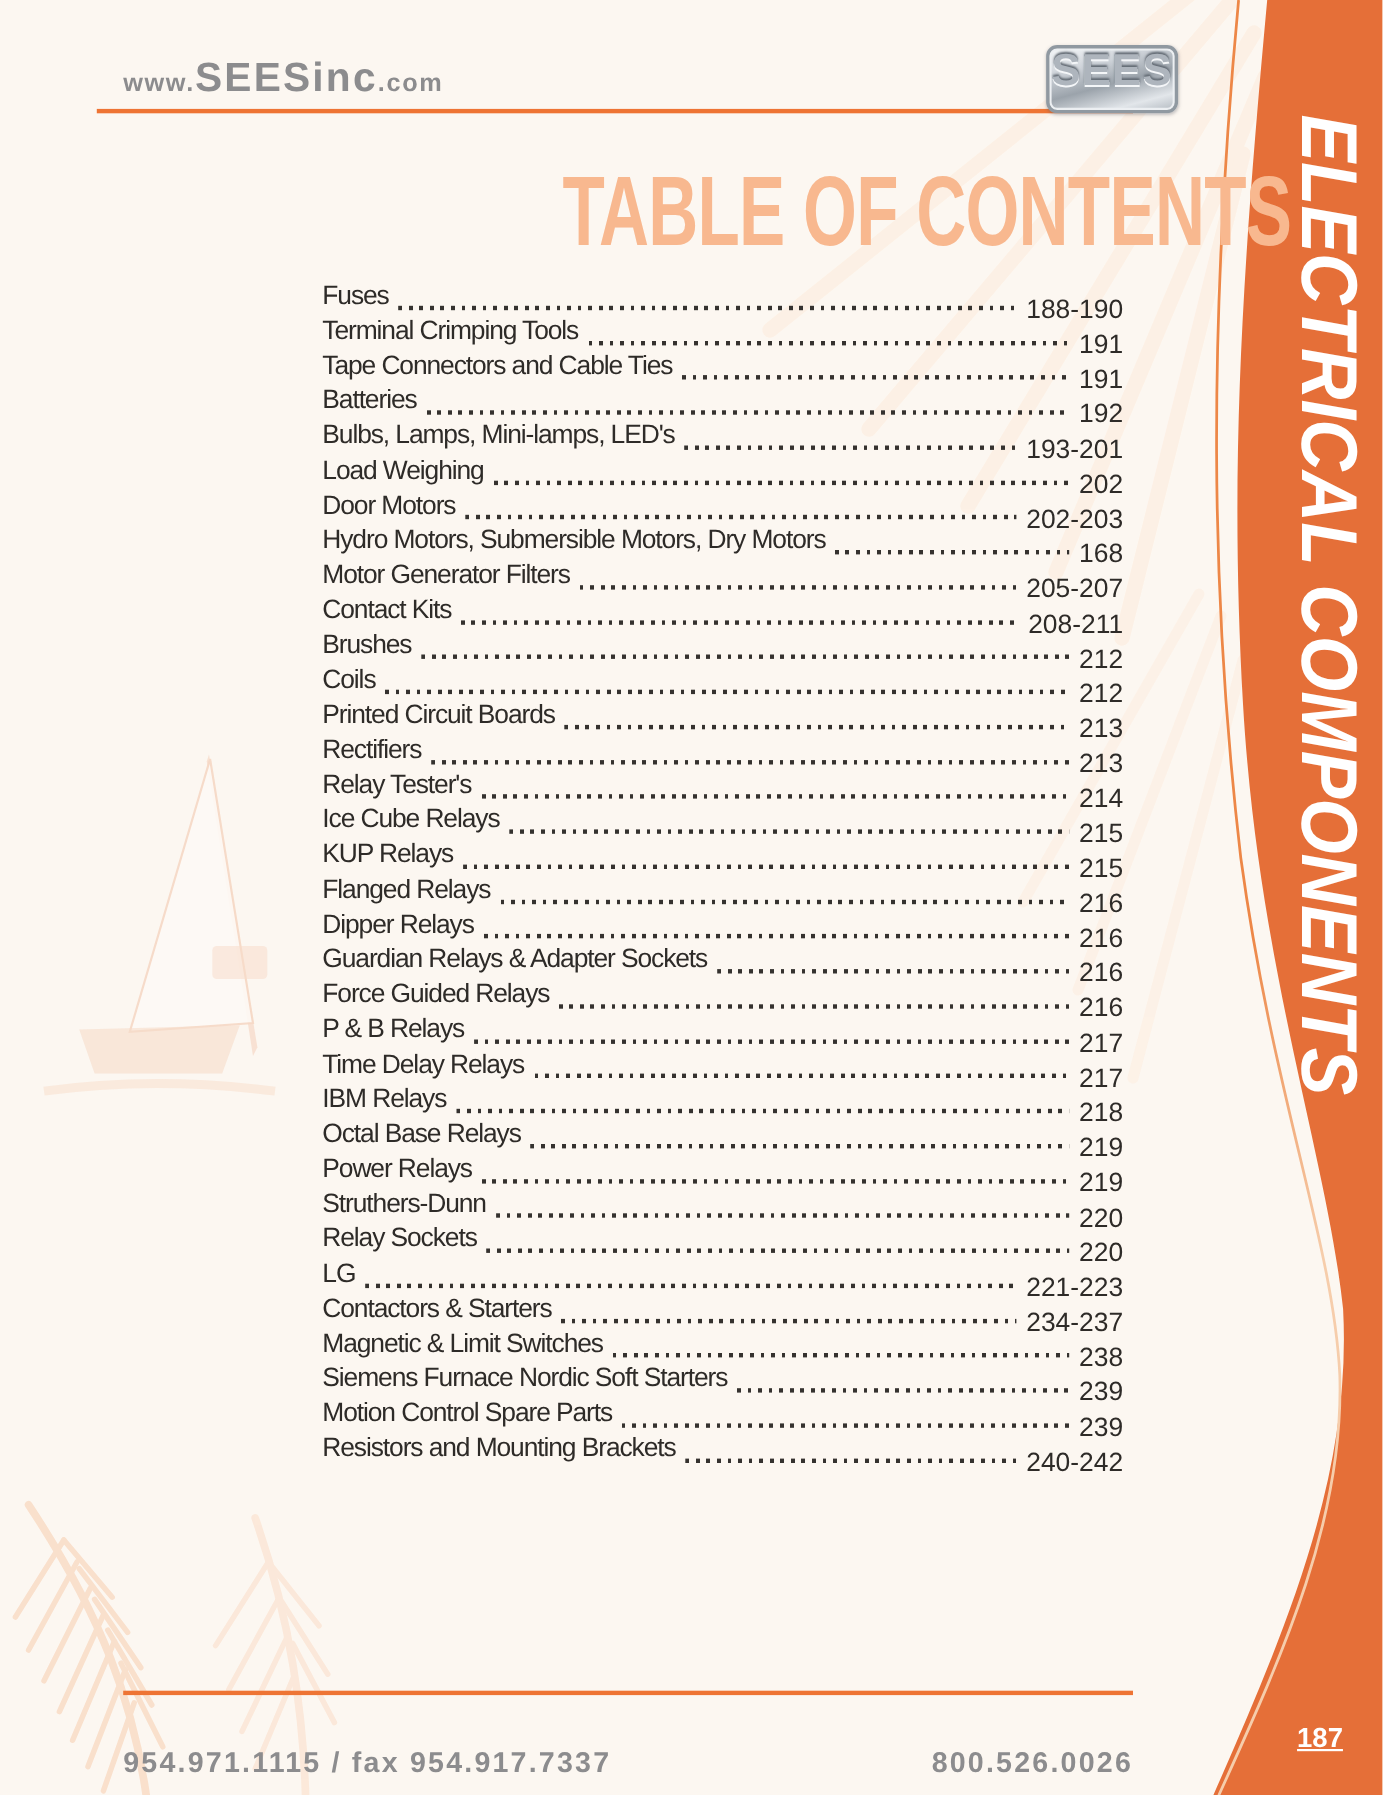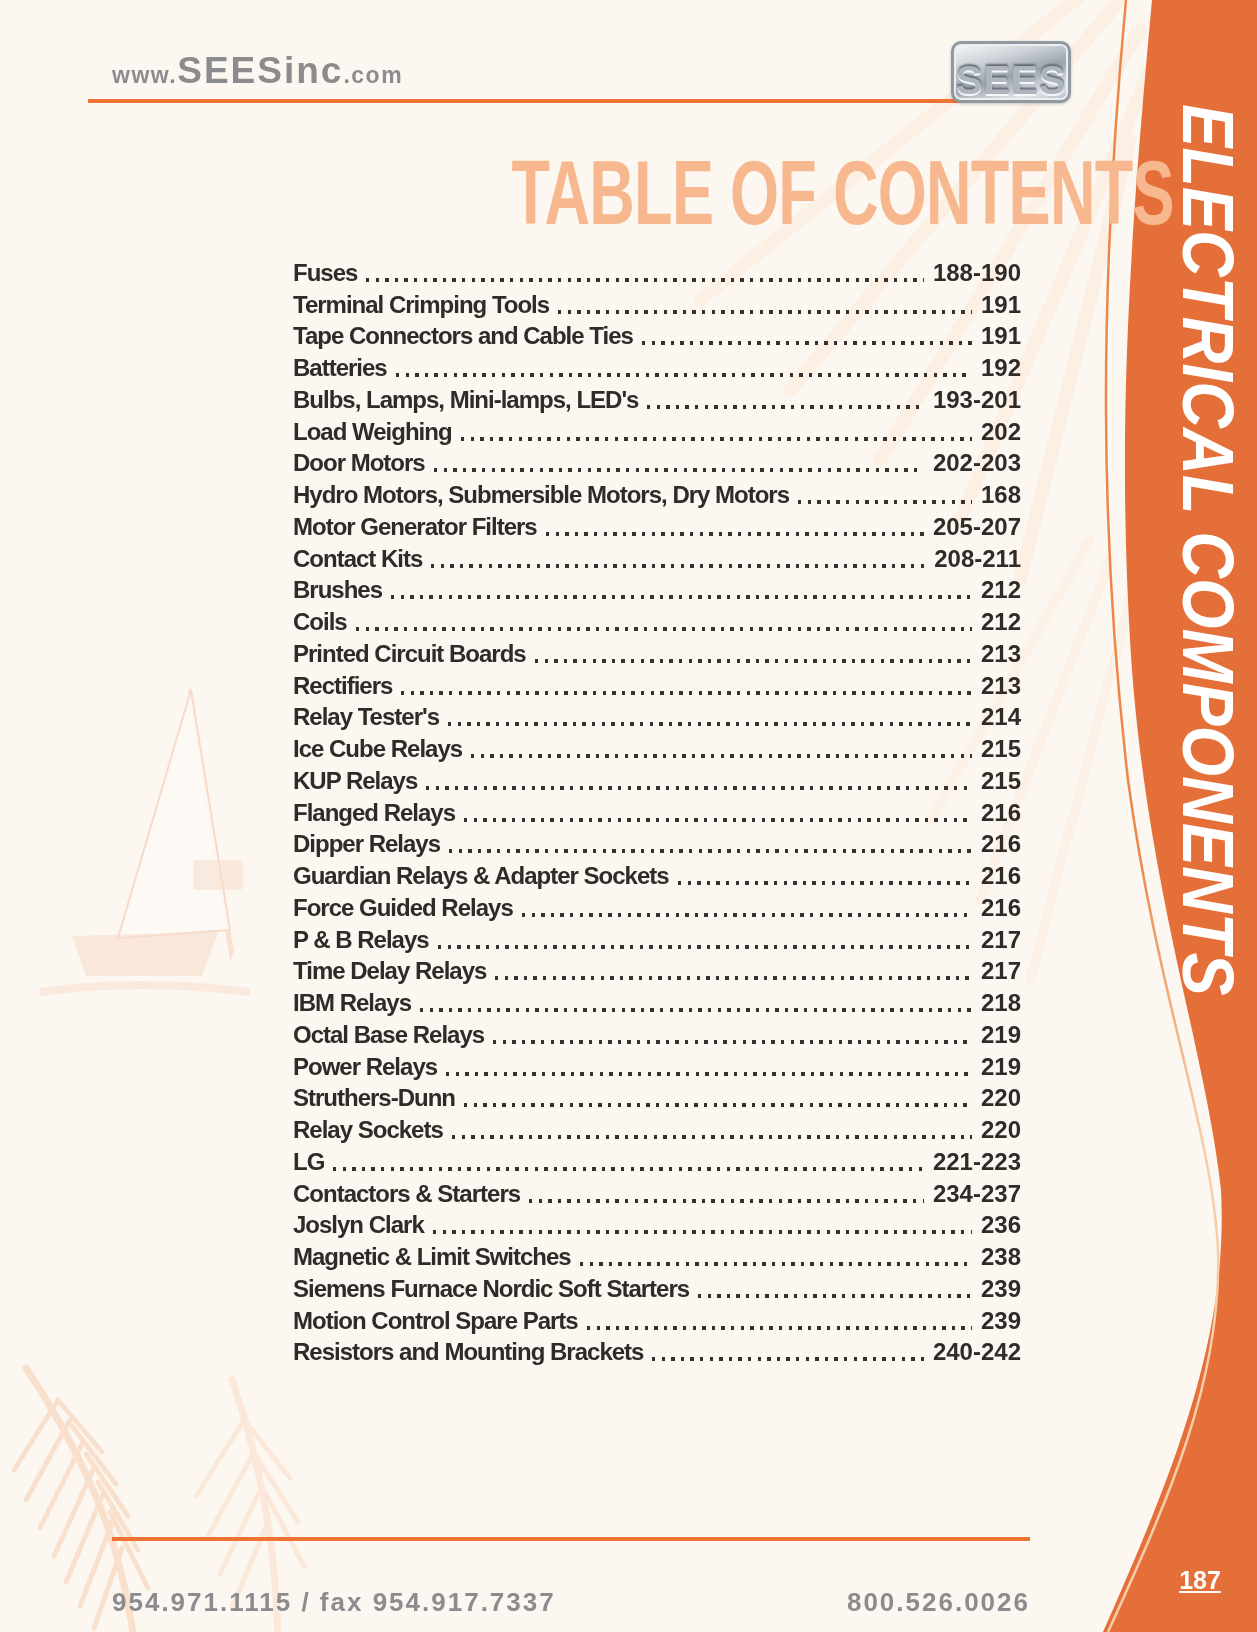--- a/index.html
+++ b/index.html
@@ -27,43 +27,43 @@
   .header-rule{
     position:absolute;left:88px;top:99px;width:942px;height:4px;z-index:2;
     background:var(--accent-orange,#ee7434);
   }
   .logo{
     position:absolute;left:951px;top:41px;width:114px;height:56px;z-index:3;
     border-radius:10px;
     background:linear-gradient(165deg,#f7f9fb 0%,#cdd2d8 30%,#9ba3ab 55%,#e2e6ea 82%,#b3bac1 100%);
     border:3px solid #9099a1;
     box-shadow:inset 0 0 0 2px #eceff2, 0 1px 3px rgba(90,90,100,.35);
-    display:flex;align-items:flex-end;justify-content:center;
+    display:flex;align-items:flex-start;justify-content:center;
   }
   .logo span{
     font-size:40px;font-weight:bold;letter-spacing:1px;line-height:1;
     color:#aeb5bd;
     text-shadow:0 2px 0 #f4f6f8, 0 -2px 2px #636b74, 0 0 1px #7d858e;
     transform:scaleY(1.02);
   }
 
   
   .title{
     position:absolute;left:293px;top:148px;width:728px;margin:0;z-index:2;
     text-align:right;white-space:nowrap;
     font-size:90px;font-weight:bold;line-height:1;letter-spacing:-1px;
     color:var(--title-peach,#f8b88f);
     transform:scaleX(0.70);transform-origin:100% 50%;
   }
 
   
   .toc{position:absolute;left:293px;top:255px;width:728px;z-index:2;}
   .row{
-    display:flex;align-items:flex-end;height:31.75px;
-    font-size:24px;font-weight:bold;letter-spacing:-1px;
+    display:flex;align-items:flex-start;height:31.75px;
+    font-size:24px;font-weight:normal;letter-spacing:-1px;
     color:var(--text-dark,#2e2b28);white-space:nowrap;
   }
   .row .leader{
     flex:1;height:4px;align-self:flex-end;margin:0 9px 5px 9px;
     background-image:repeating-linear-gradient(to right,#35322f 0 3.4px,transparent 3.4px 9.6px);
   }
   .row .pages{letter-spacing:0;margin-top:13px;}
 
   
   .sidebar-label{
@@ -352,25 +352,20 @@
         <span class="pages">221-223</span>
       </div>
 
 
       <div class="row">
         <span class="label">Contactors &amp; Starters</span>
         <span class="leader"></span>
         <span class="pages">234-237</span>
       </div>
 
-      <div class="row">
-        <span class="label">Joslyn Clark</span>
-        <span class="leader"></span>
-        <span class="pages">236</span>
-      </div>
 
       <div class="row">
         <span class="label">Magnetic &amp; Limit Switches</span>
         <span class="leader"></span>
         <span class="pages">238</span>
       </div>
 
       <div class="row">
         <span class="label">Siemens Furnace Nordic Soft Starters</span>
         <span class="leader"></span>

